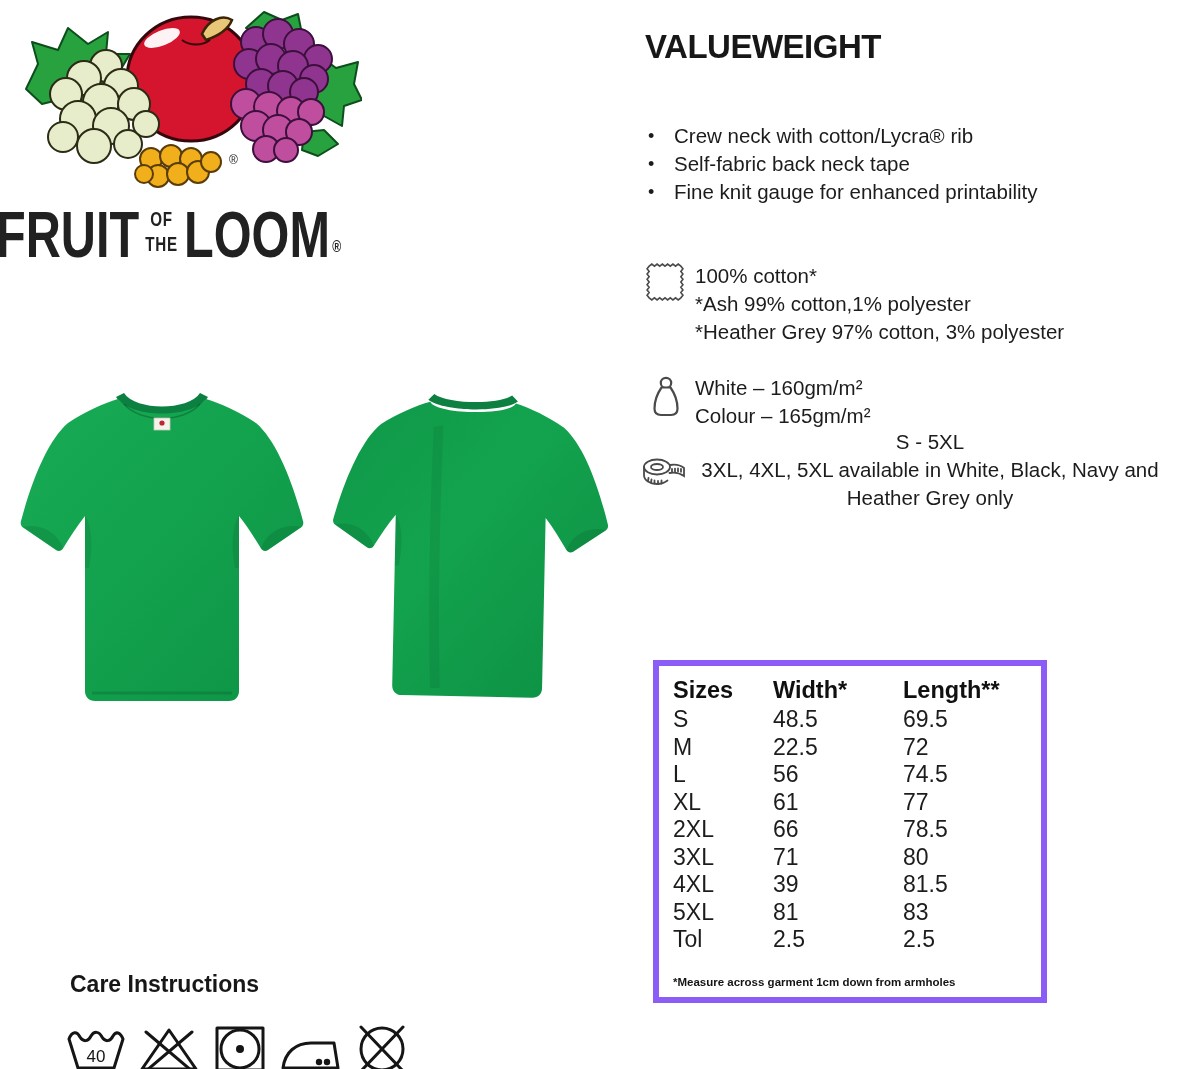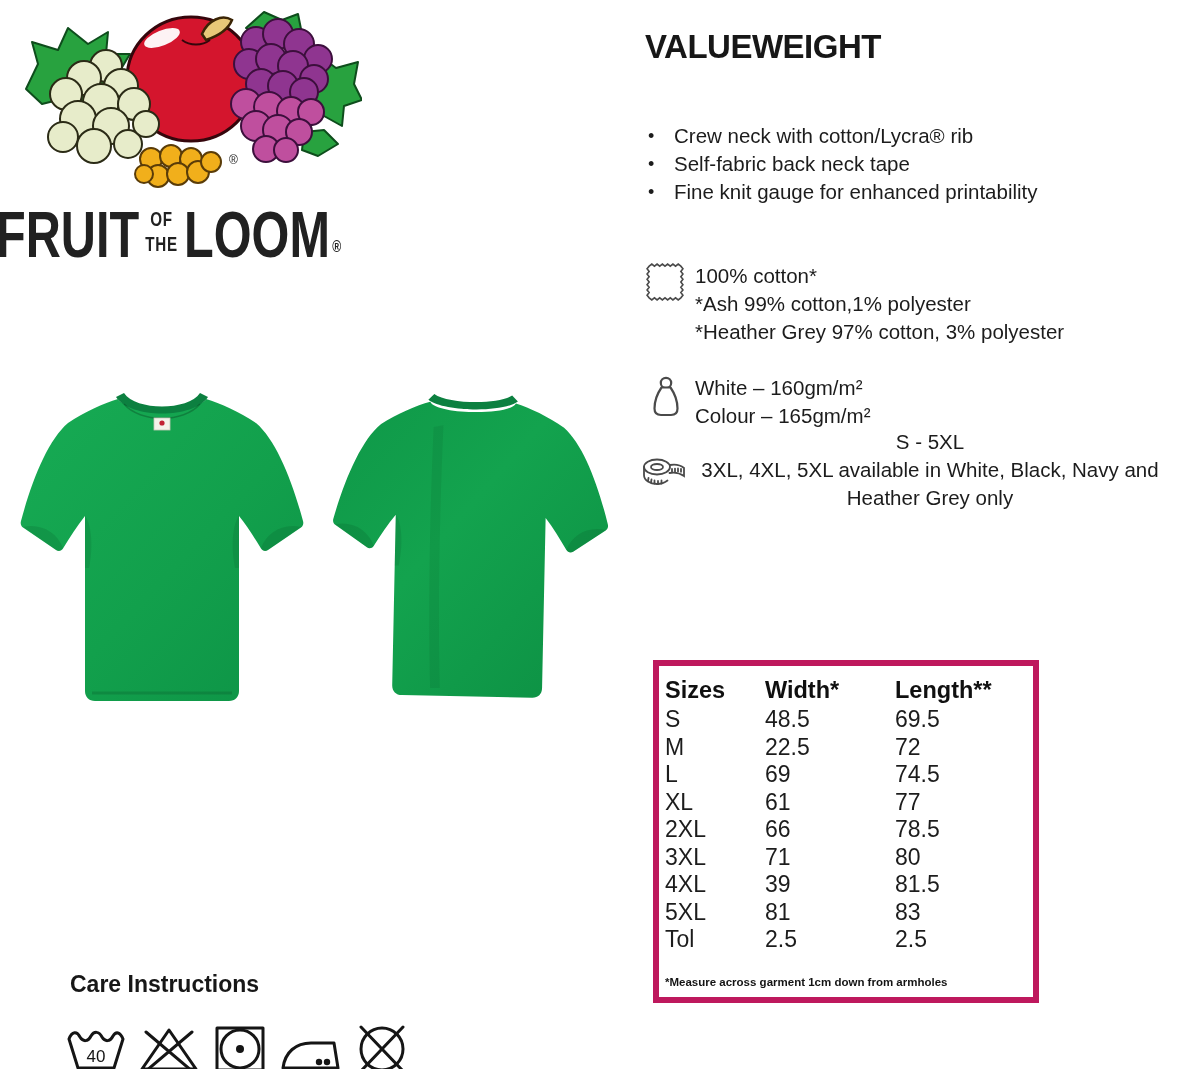--- a/index.html
+++ b/index.html
@@ -22,22 +22,22 @@
   .features{left:648px;top:122px;font-size:20.5px;line-height:28px;}
   .feature-row{display:flex;}
   .bullet{width:26px;font-size:18px;}
   .spec-text{font-size:20.5px;line-height:28px;}
   .fabric-text{left:695px;top:262px;}
   .weight-text{left:695px;top:374px;}
   .sizes-text{left:695px;top:428px;width:470px;text-align:center;}
   .spec-icon{color:#3f3f3f;}
 
   
-  .size-table{left:653px;top:660px;width:368px;height:323px;border:6px solid #be185d;
-              background:#fff;padding:8px 0 0 6px;}
+  .size-table{left:653px;top:660px;width:368px;height:323px;border:6px solid #8b5cf6;
+              background:#fff;padding:8px 0 0 14px;}
   .trow{display:grid;grid-template-columns:100px 130px auto;font-size:23px;line-height:27.5px;}
   .thead{font-weight:bold;font-size:23.5px;line-height:32px;color:#101010;}
   .footnotes{margin-top:22px;font-size:11.5px;font-weight:bold;line-height:13.5px;color:#141414;}
 
   
   .care-title{left:70px;top:971px;font-size:23px;font-weight:bold;color:#171717;}
   .care-row{left:66px;top:1023px;display:flex;gap:13px;align-items:flex-start;}
   .care-ic{stroke:#151515;fill:none;stroke-width:3;stroke-linecap:round;stroke-linejoin:round;}
 </style>
 </head>
@@ -223,21 +223,21 @@
       <div>48.5</div>
       <div>69.5</div>
     </div>
     <div class="trow">
       <div>M</div>
       <div>22.5</div>
       <div>72</div>
     </div>
     <div class="trow">
       <div>L</div>
-      <div>69</div>
+      <div>56</div>
       <div>74.5</div>
     </div>
     <div class="trow">
       <div>XL</div>
       <div>61</div>
       <div>77</div>
     </div>
     <div class="trow">
       <div>2XL</div>
       <div>66</div>

